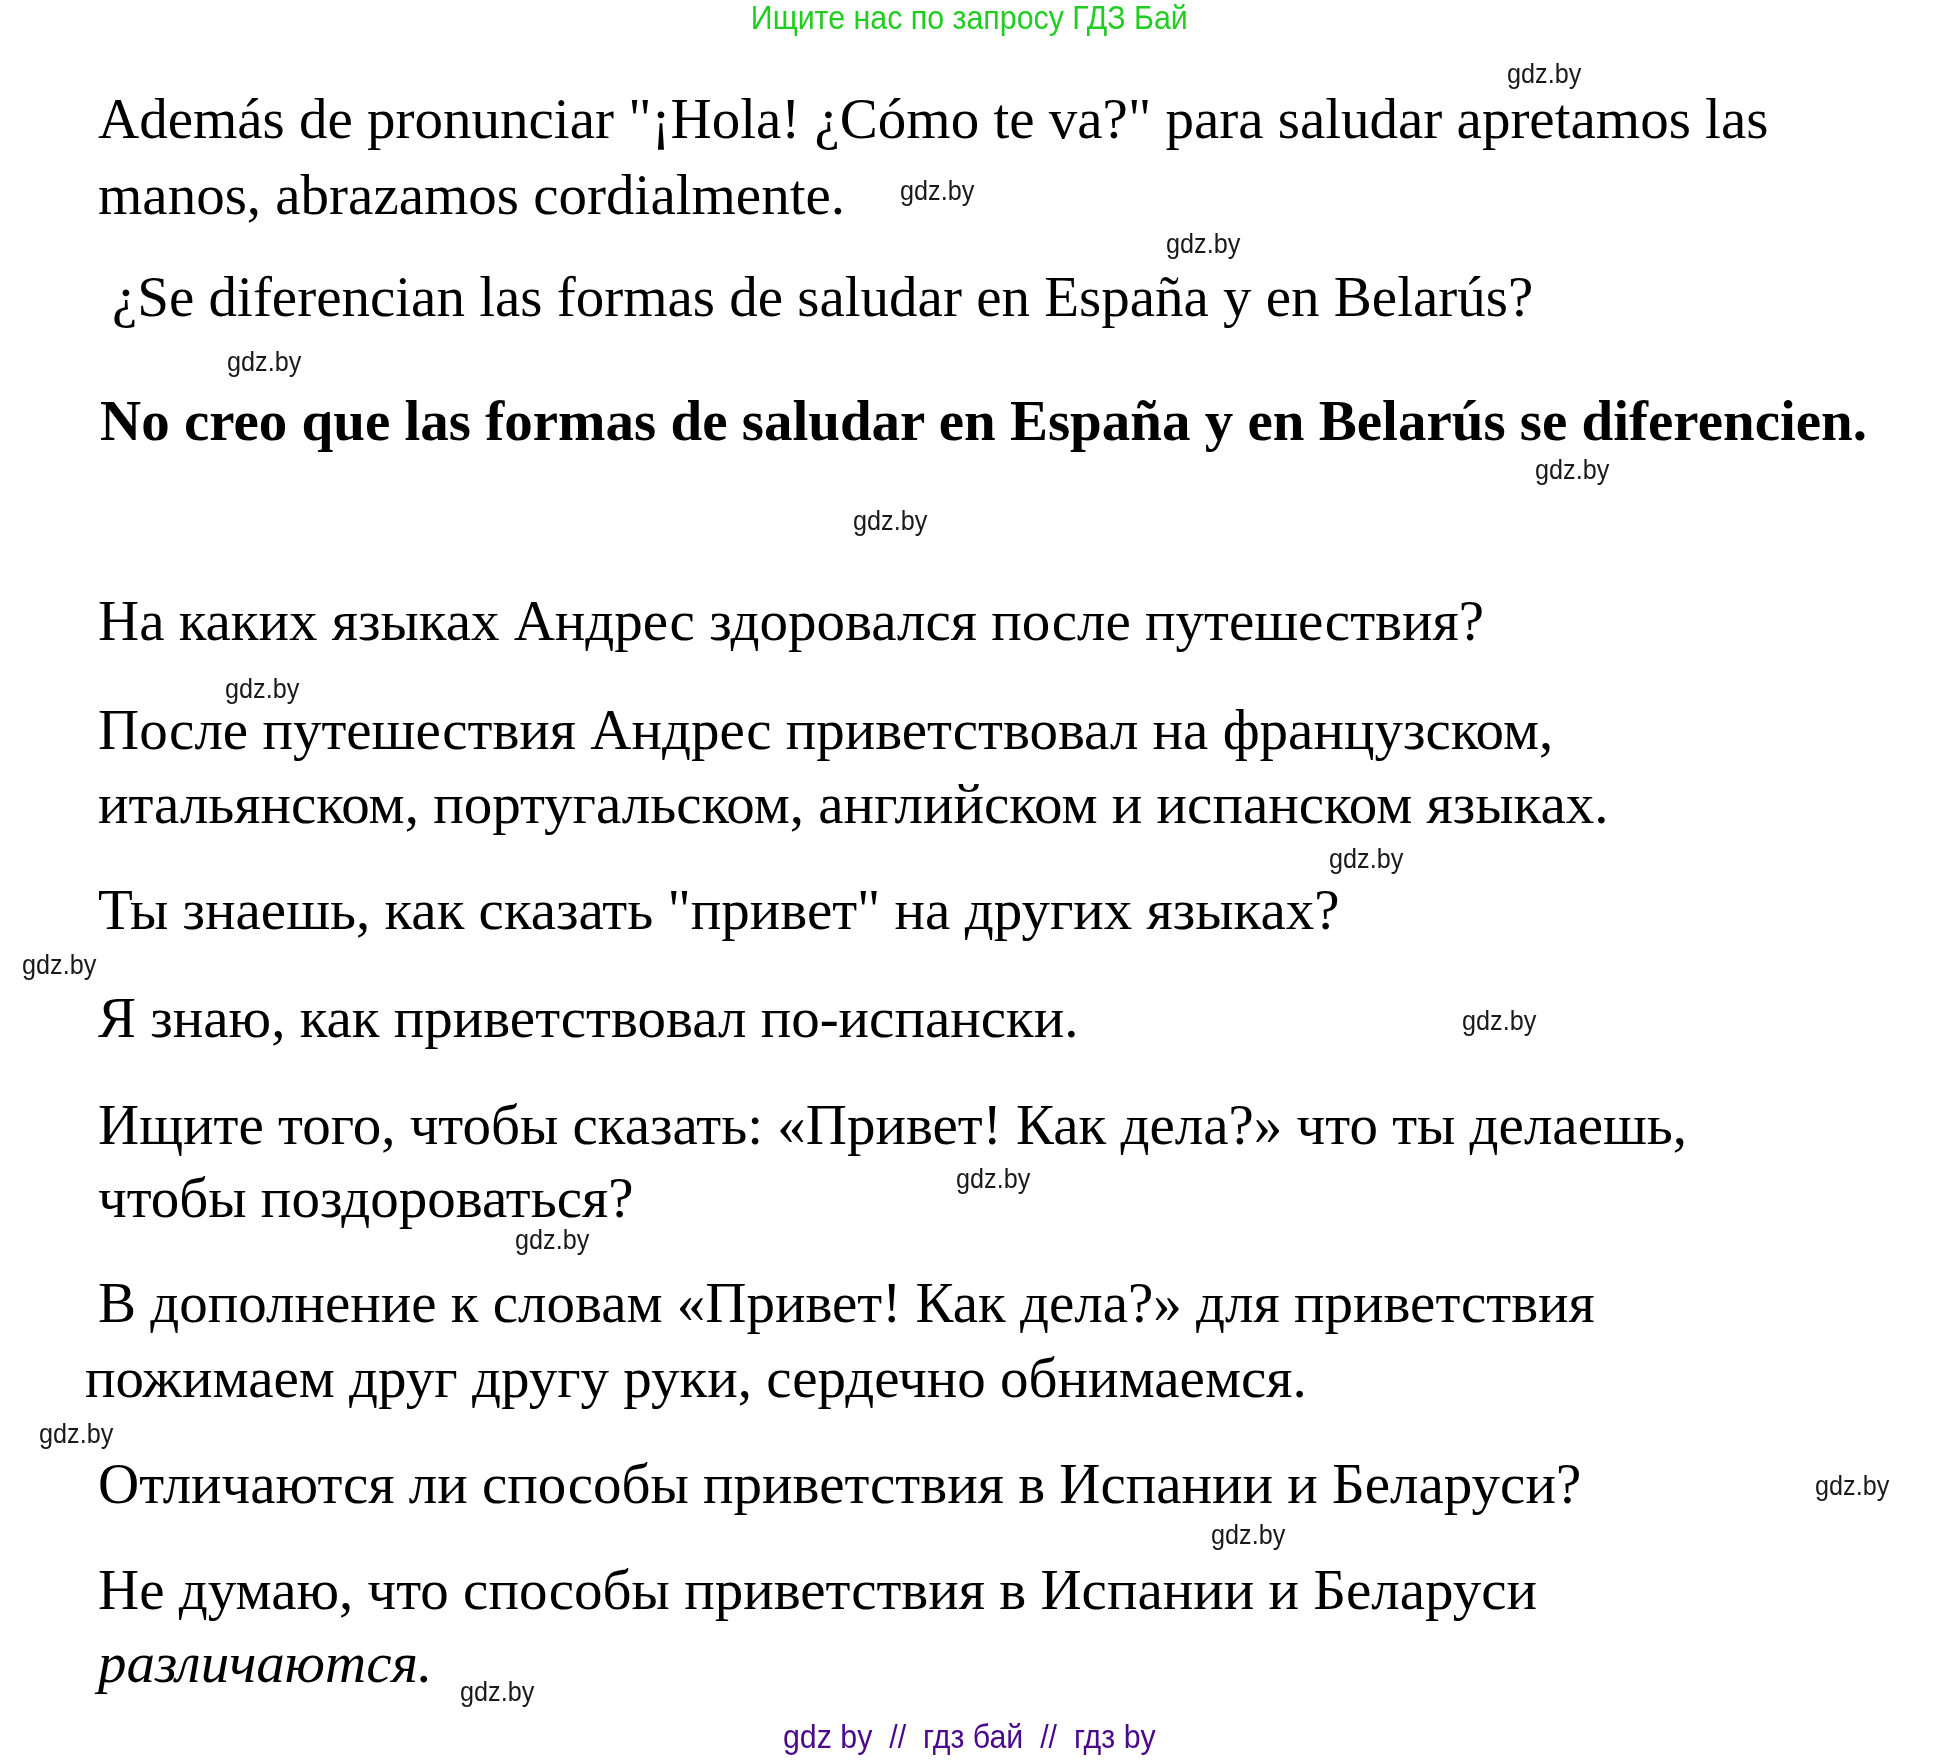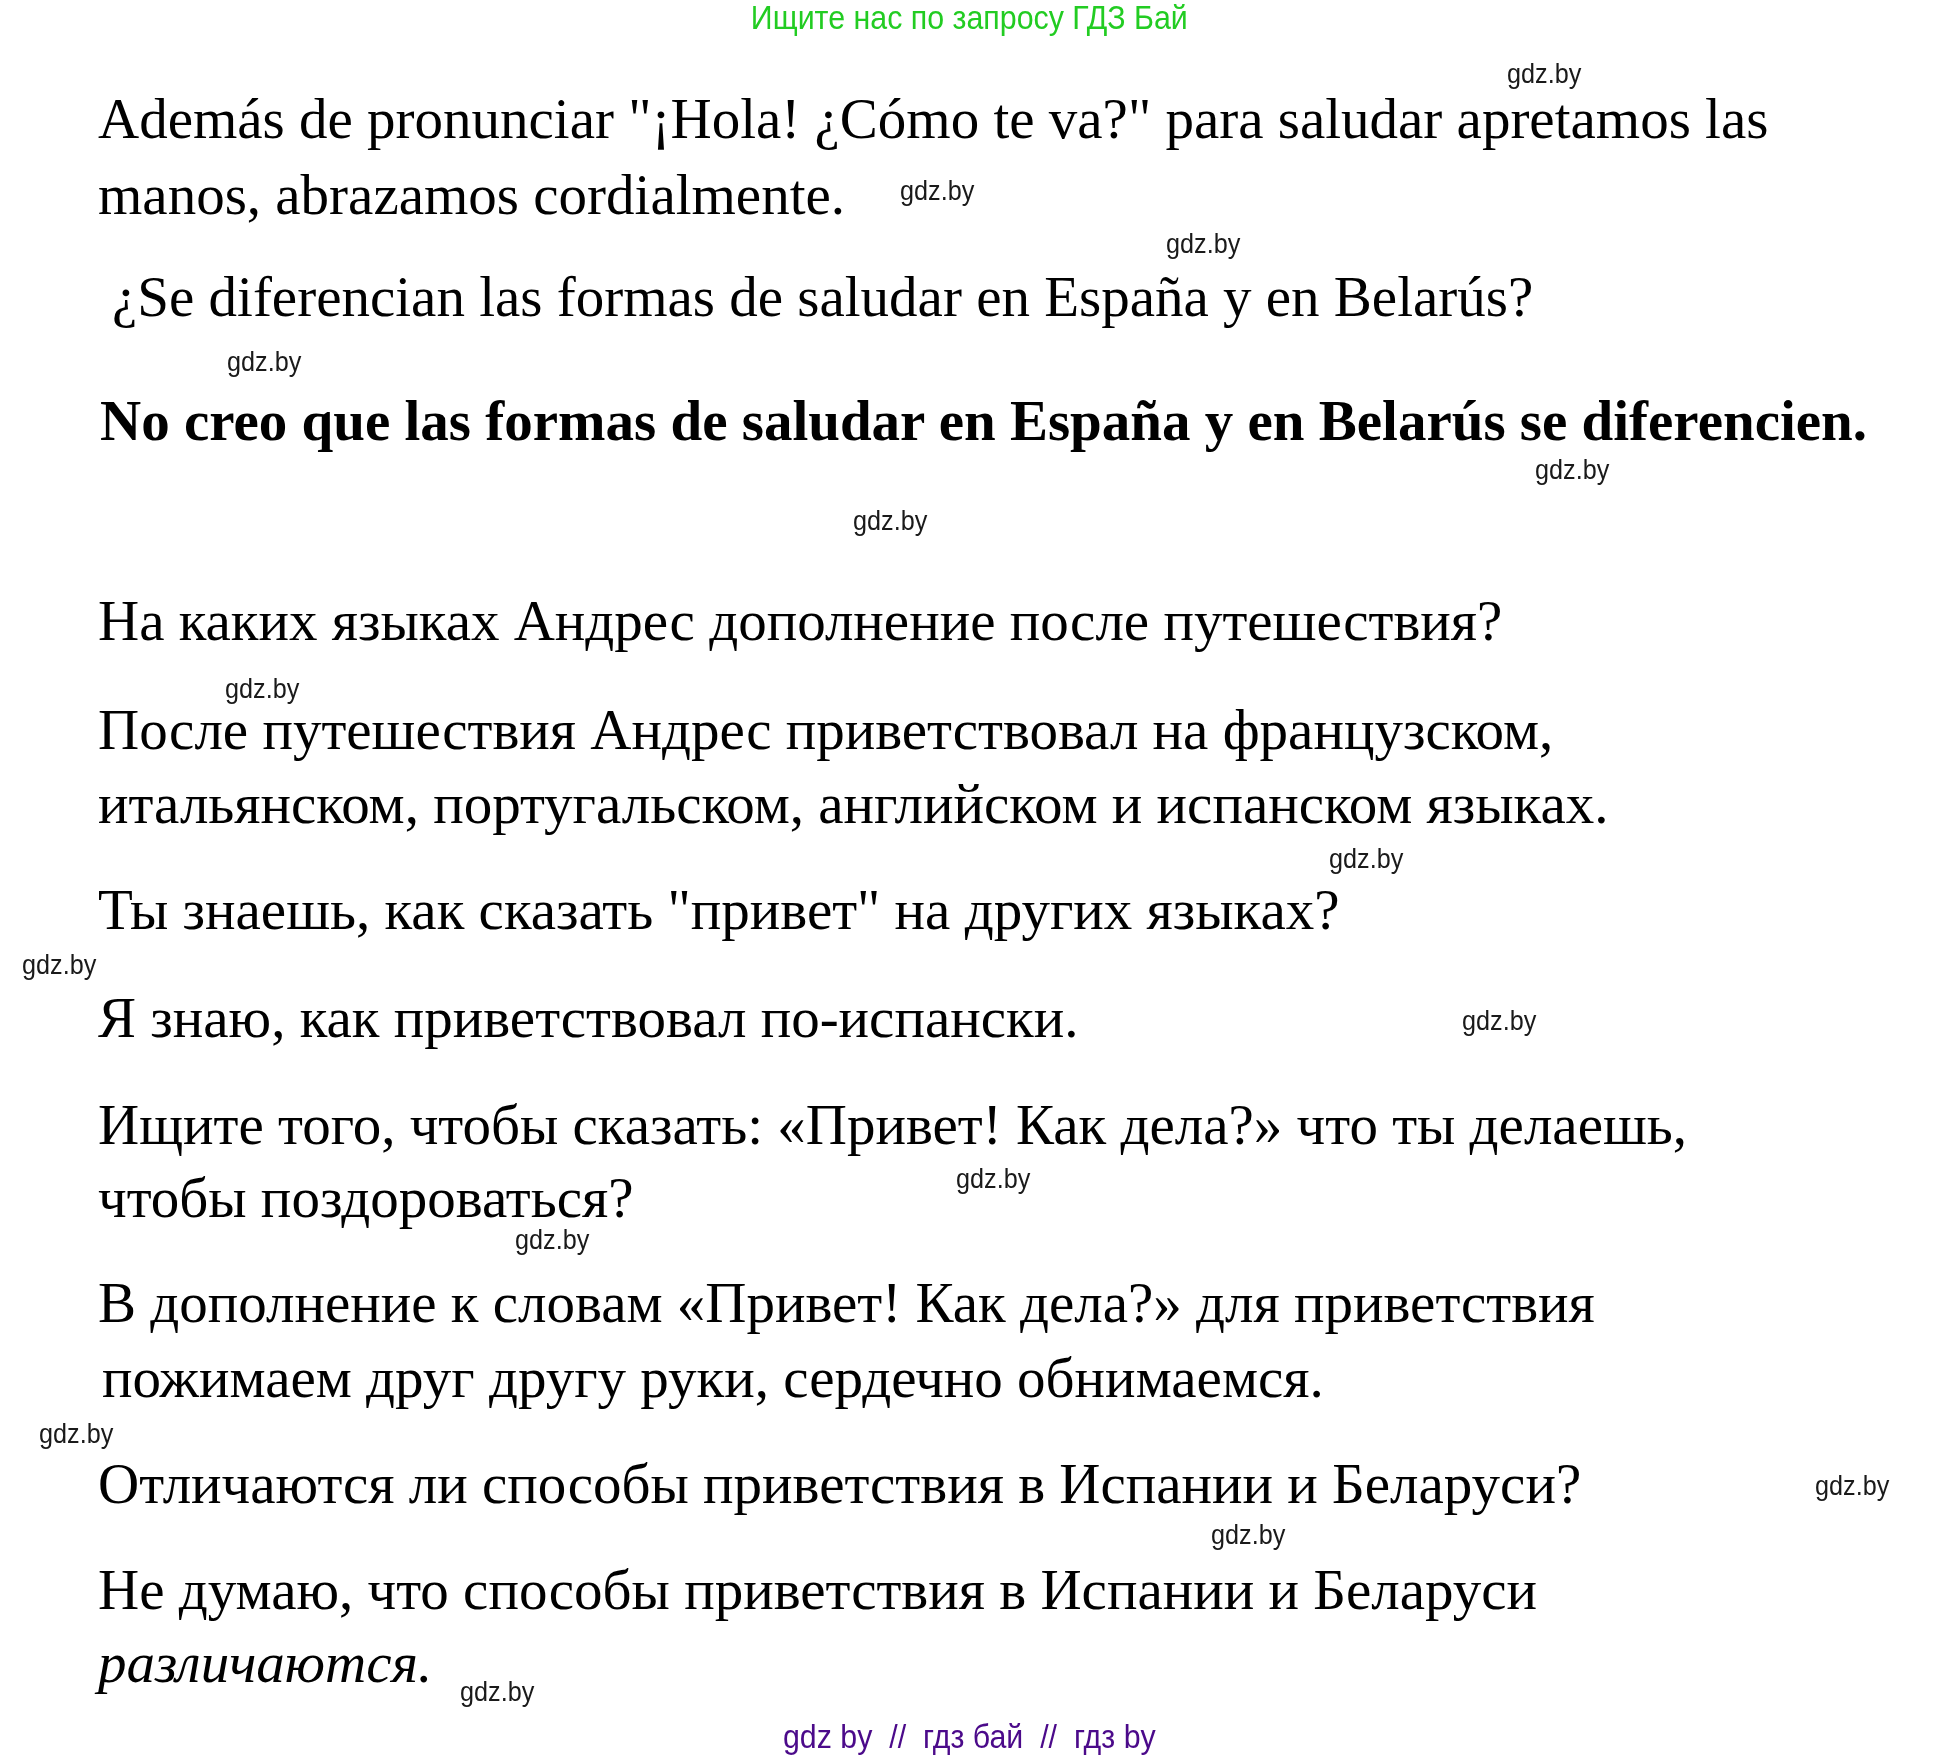--- a/index.html
+++ b/index.html
@@ -63,29 +63,29 @@
 </head>
 <body>
 
 <div class="header-banner">Ищите нас по запросу ГДЗ Бай</div>
 
 <div>
   <div class="line" style="top:90px;left:98px;">Además de pronunciar "¡Hola! ¿Cómo te va?" para saludar apretamos las</div>
   <div class="line" style="top:166px;left:98px;">manos, abrazamos cordialmente.</div>
   <div class="line" style="top:268px;left:112px;">¿Se diferencian las formas de saludar en España y en Belarús?</div>
   <div class="line" style="top:392px;left:100px;font-weight:bold;">No creo que las formas de saludar en España y en Belarús se diferencien.</div>
-  <div class="line" style="top:592px;left:98px;">На каких языках Андрес дополнение после путешествия?</div>
+  <div class="line" style="top:592px;left:98px;">На каких языках Андрес здоровался после путешествия?</div>
   <div class="line" style="top:701px;left:98px;">После путешествия Андрес приветствовал на французском,</div>
   <div class="line" style="top:775px;left:98px;">итальянском, португальском, английском и испанском языках.</div>
   <div class="line" style="top:881px;left:98px;">Ты знаешь, как сказать "привет" на других языках?</div>
   <div class="line" style="top:989px;left:98px;">Я знаю, как приветствовал по-испански.</div>
   <div class="line" style="top:1096px;left:98px;">Ищите того, чтобы сказать: «Привет! Как дела?» что ты делаешь,</div>
   <div class="line" style="top:1169px;left:82px;margin-left:16px;">чтобы поздороваться?</div>
   <div class="line" style="top:1274px;left:98px;">В дополнение к словам «Привет! Как дела?» для приветствия</div>
-  <div class="line" style="top:1349px;left:102px;">пожимаем друг другу руки, сердечно обнимаемся.</div>
+  <div class="line" style="top:1349px;left:85px;">пожимаем друг другу руки, сердечно обнимаемся.</div>
   <div class="line" style="top:1455px;left:98px;">Отличаются ли способы приветствия в Испании и Беларуси?</div>
   <div class="line" style="top:1561px;left:98px;font-family:Liberation Serif, serif;">Не думаю, что способы приветствия в Испании и Беларуси</div>
   <div class="line" style="top:1634px;left:98px;font-style:italic;">различаются.</div>
 </div>
 
 <div>
   <div class="wm" style="top:58px;left:1507px;">gdz.by</div>
   <div class="wm" style="top:175px;left:900px;">gdz.by</div>
   <div class="wm" style="top:228px;left:1166px;">gdz.by</div>
   <div class="wm" style="top:346px;left:227px;">gdz.by</div>

